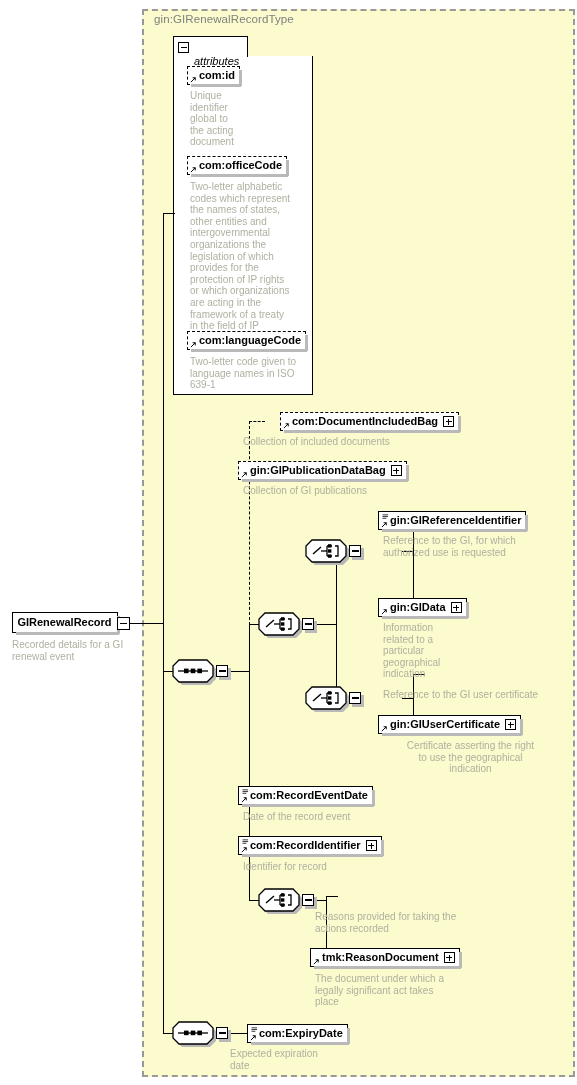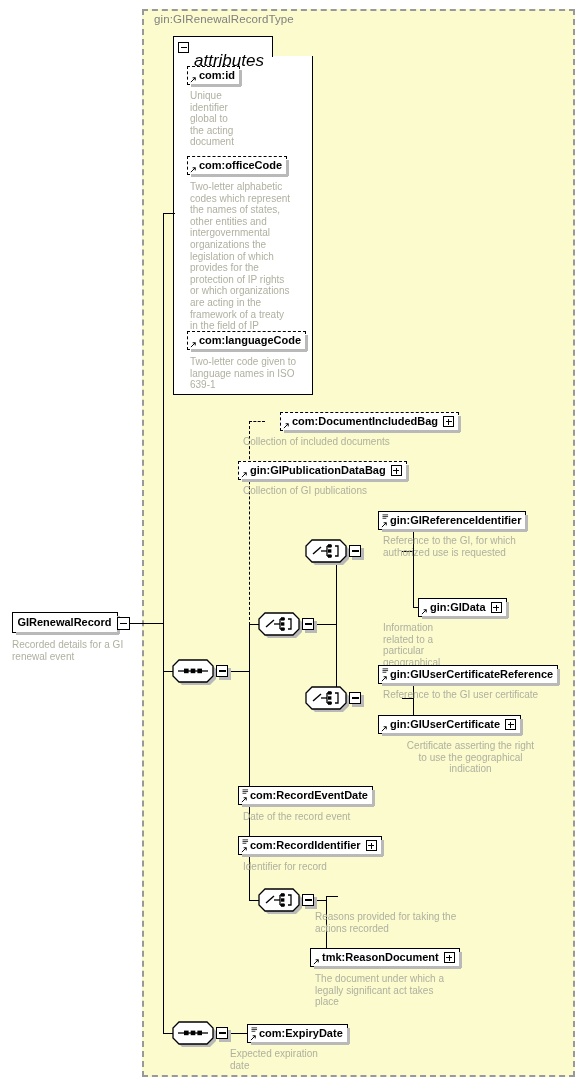--- a/index.html
+++ b/index.html
@@ -49,21 +49,21 @@
     padding: 2px 8px 2px 4px;
     background: #ffffff;
     border: 1.5px solid #000000;
     border-bottom: none;
     display: flex;
     align-items: center;
     gap: 5px;
     white-space: nowrap;
   }
   .attr-tab-label {
-    font-size: 17px;
+    font-size: 11px;
     font-style: italic;
     color: #000000;
     margin-top: 28px;
   }
   .toggle-box {
     width: 11px; height: 11px;
     border: 1.2px solid #000000;
     background: #ffffff;
     position: relative;
     flex: 0 0 auto;
@@ -445,46 +445,35 @@
     </svg>
     <svg class="arrow-glyph" viewBox="0 0 8 8">
       <path d="M1 7 L6 2 M6 2 L3 2 M6 2 L6 5" stroke="#000" stroke-width="1.1" fill="none"></path>
     </svg>
     <span class="shadow"></span>
     <span class="shadow-r"></span>
   </div>
   <div class="ann" style="left:383px; top:535px; width:160px;">Reference to the GI, for which
 authorized use is requested</div>
 
-  <div class="node solid haspad" style="left:378px; top:598px;margin-left:40px;">
+  <div class="node solid haspad" style="left:378px; top:598px;">
     <span class="node-label">gin:GIData</span>
     <svg class="arrow-glyph" viewBox="0 0 8 8">
       <path d="M1 7 L6 2 M6 2 L3 2 M6 2 L6 5" stroke="#000" stroke-width="1.1" fill="none"></path>
     </svg>
     <span class="toggle-box plus expand"></span>
     <span class="shadow"></span>
     <span class="shadow-r"></span>
   </div>
   <div class="ann" style="left:383px; top:622px; width:80px;">Information
 related to a
 particular
 geographical
 indication</div>
 
-  <div class="node solid haspad" style="left:378px; top:665px;">
-    <span class="node-label">gin:GIUserCertificateReference</span>
-    <svg class="lines-glyph" viewBox="0 0 8 7">
-      <path d="M0.5 1 H7 M0.5 3 H7 M0.5 5 H5" stroke="#000" stroke-width="0.9"></path>
-    </svg>
-    <svg class="arrow-glyph" viewBox="0 0 8 8">
-      <path d="M1 7 L6 2 M6 2 L3 2 M6 2 L6 5" stroke="#000" stroke-width="1.1" fill="none"></path>
-    </svg>
-    <span class="shadow"></span>
-    <span class="shadow-r"></span>
-  </div>
   <div class="ann" style="left:383px; top:689px; width:190px;">Reference to the GI user certificate</div>
 
   <div class="node solid haspad" style="left:378px; top:715px;">
     <span class="node-label">gin:GIUserCertificate</span>
     <svg class="arrow-glyph" viewBox="0 0 8 8">
       <path d="M1 7 L6 2 M6 2 L3 2 M6 2 L6 5" stroke="#000" stroke-width="1.1" fill="none"></path>
     </svg>
     <span class="toggle-box plus expand"></span>
     <span class="shadow"></span>
     <span class="shadow-r"></span>

